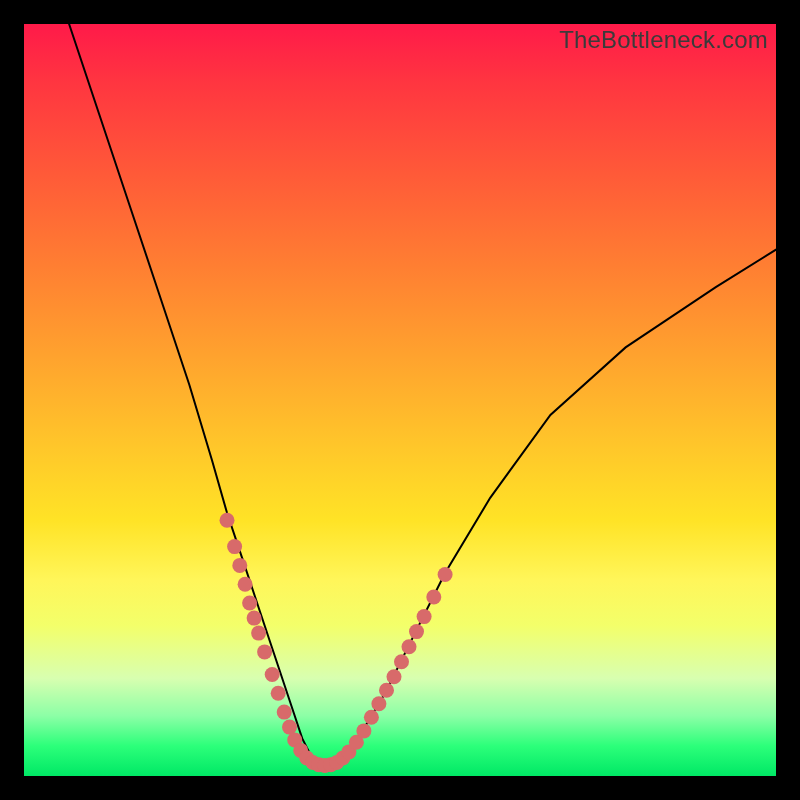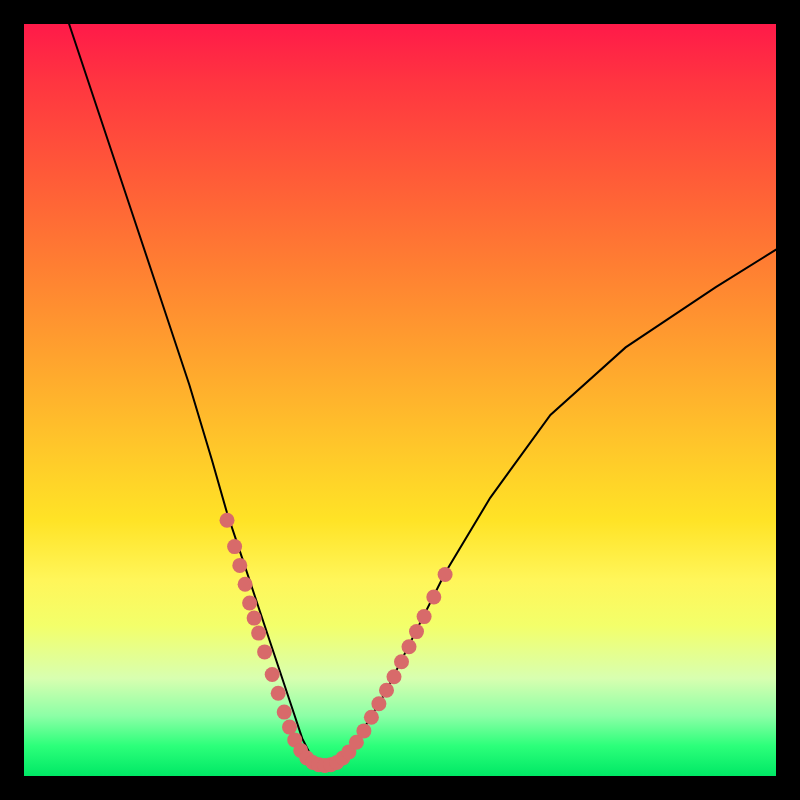--- a/index.html
+++ b/index.html
@@ -70,20 +70,21 @@
     fill: #d86a6a;
     stroke: none;
   }
 </style>
 </head>
 <body>
 
 <div class="frame">
   <div class="plot">
 
+    <div class="watermark">TheBottleneck.com</div>
 
     <svg class="curve" viewBox="0 0 752 752" preserveAspectRatio="none">
       <path id="curve-path" class="curve-path" d="M45.1 0.0 L75.2 90.2 L105.3 180.5 L135.4 270.7 L165.4 361.0 L188.0 436.2 L203.0 488.8 L218.1 533.9 L233.1 579.0 L248.2 624.2 L263.2 669.3 L270.7 691.8 L278.2 714.4 L285.8 729.4 L297.0 740.7 L308.3 740.7 L323.4 729.4 L338.4 706.9 L361.0 669.3 L391.0 609.1 L421.1 549.0 L466.2 473.8 L526.4 391.0 L601.6 323.4 L691.8 263.2 L752.0 225.6" stroke="#000000"></path>
       <g id="dots">
           <circle cx="203.0" cy="496.3" r="7.5" class="dot" fill="#d86a6a"></circle>
           <circle cx="210.6" cy="522.6" r="7.5" class="dot" fill="#d86a6a"></circle>
           <circle cx="215.8" cy="541.4" r="7.5" class="dot" fill="#d86a6a"></circle>
           <circle cx="221.1" cy="560.2" r="7.5" class="dot" fill="#d86a6a"></circle>
           <circle cx="225.6" cy="579.0" r="7.5" class="dot" fill="#d86a6a"></circle>
           <circle cx="230.1" cy="594.1" r="7.5" class="dot" fill="#d86a6a"></circle>

